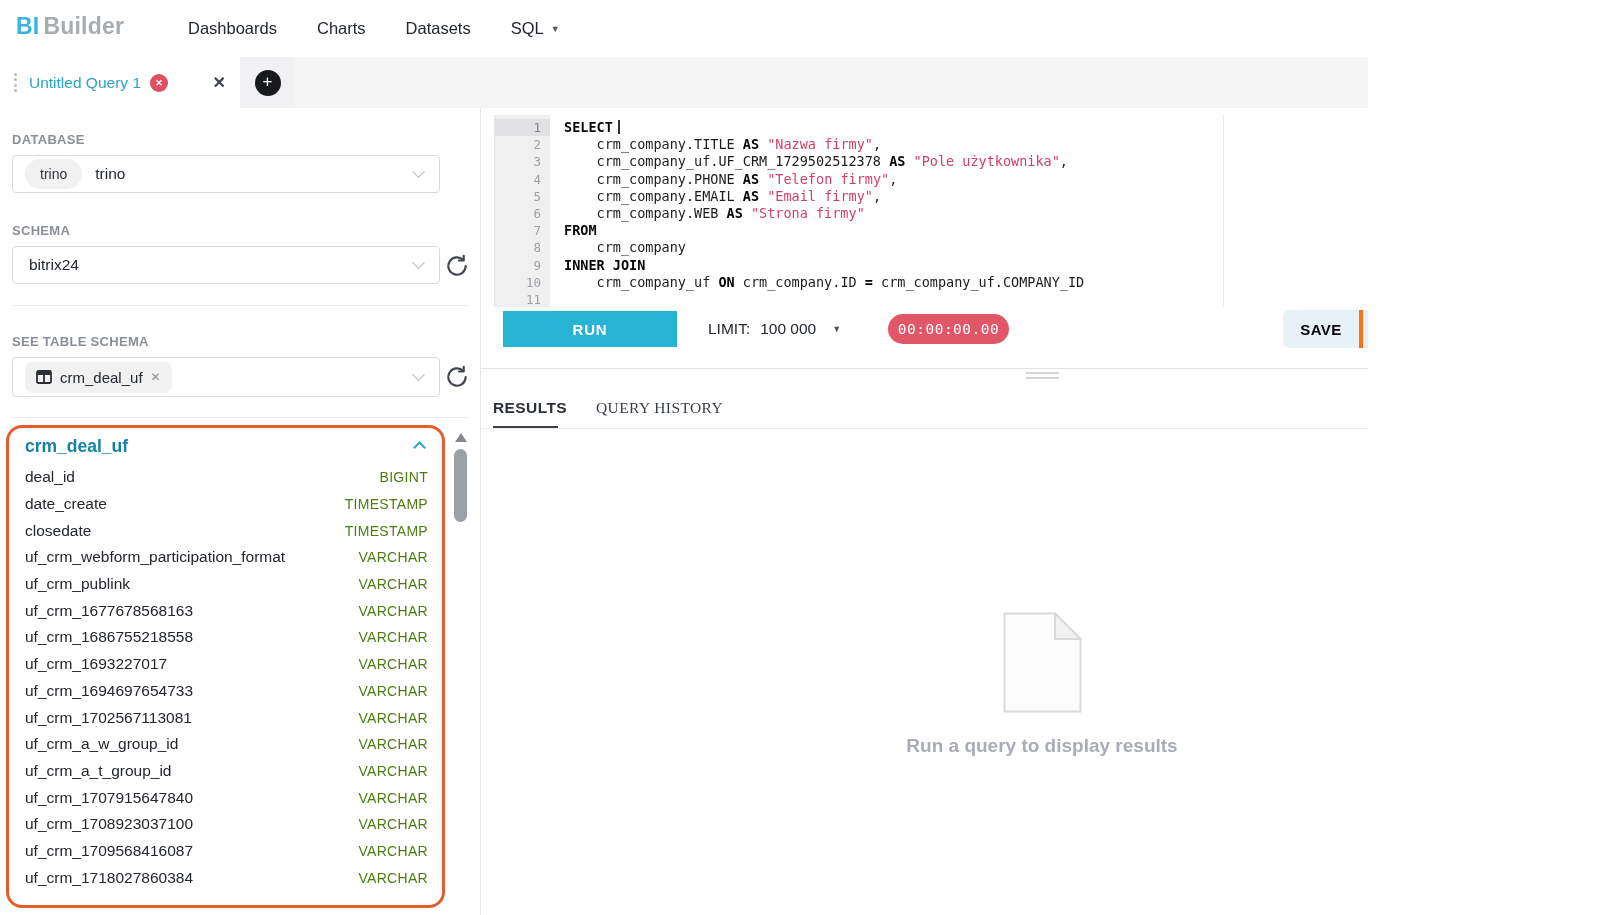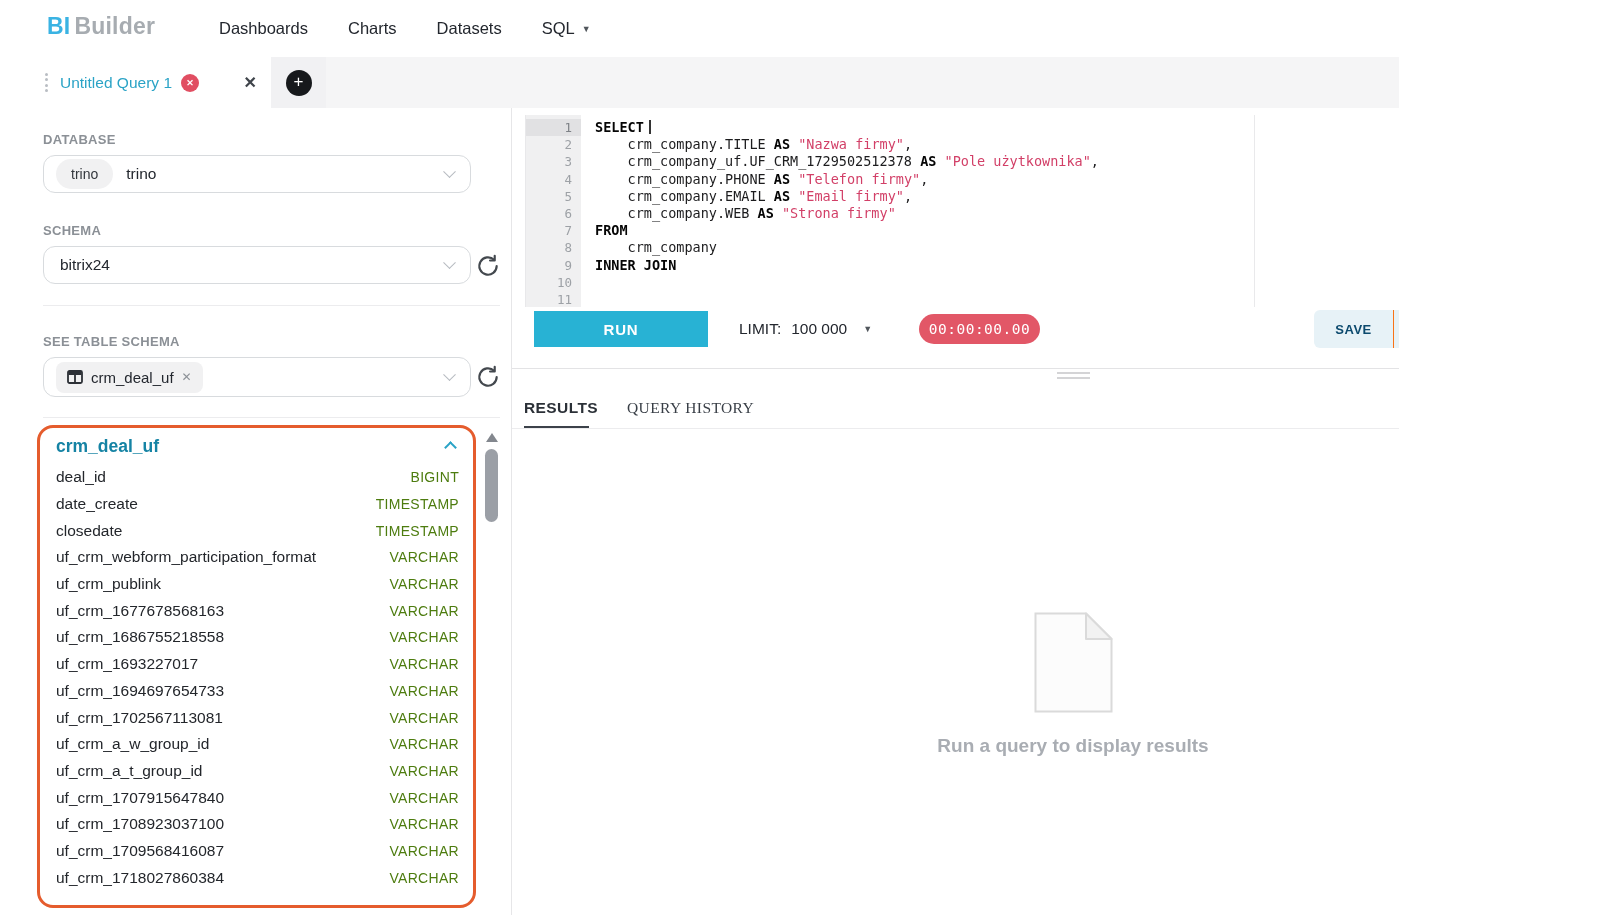--- a/index.html
+++ b/index.html
@@ -1,18 +1,18 @@
 <!DOCTYPE html>
 <html><head>
 <meta charset="utf-8">
 <style>
   * { margin:0; padding:0; box-sizing:border-box; }
   html,body { background:#fff; }
   .page { position:relative; width:1368px; height:915px; background:#fff; overflow:hidden;
-          font-family:"Liberation Sans", sans-serif; color:#23272e;margin-left:31px; }
+          font-family:"Liberation Sans", sans-serif; color:#23272e; }
 
   
   .topbar { position:absolute; left:0; top:0; width:1616px; height:57px; background:#fff; }
   .logo { position:absolute; left:16px; top:13px; font-size:23px; font-weight:700; letter-spacing:.2px; }
   .logo-bi { color:#3ab3e3; }
   .logo-rest { color:#a7acb1; margin-left:4px; }
   .nav { position:absolute; left:188px; top:0; height:57px; display:flex; align-items:center; gap:40px;
          font-size:16.5px; color:#23272e; }
   .nav-item { display:flex; align-items:center; cursor:pointer; }
   .caret { font-size:9px; color:#51565c; margin-left:7px; }
@@ -33,21 +33,21 @@
   .tab-close { margin-left:auto; color:#3f444b; font-size:16px; font-weight:700; cursor:pointer; }
   .tab-plus-cell { position:absolute; left:240px; top:0; width:55px; height:51px; background:#f1f1f3;
                    display:flex; align-items:center; justify-content:center; }
   .plus-circle { width:26px; height:26px; border-radius:50%; background:#17191c; color:#fff; font-size:17px;
                  display:flex; align-items:center; justify-content:center; cursor:pointer; padding-bottom:2px; }
 
   
   .sidebar { position:absolute; left:0; top:108px; width:481px; height:807px; background:#fff;
              border-right:1px solid #e6e6e8; }
   .side-label { position:absolute; left:12px; font-size:13px; color:#8b9096; font-weight:600; letter-spacing:.3px; }
-  .select { position:absolute; left:12px; width:428px; height:38px; border:1px solid #d8dbde; border-radius:12px;
+  .select { position:absolute; left:12px; width:428px; height:38px; border:1px solid #d8dbde; border-radius:4px;
             background:#fff; display:flex; align-items:center; padding:0 16px 0 12px; }
   .badge-pill { background:#f1f1f2; border-radius:16px; padding:7px 15px; font-size:14px; color:#33373d; }
   .select-value { font-size:15.5px; color:#23272e; margin-left:13px; }
   .select-value.noml { margin-left:4px; }
   .chev { margin-left:auto; width:9px; height:9px; border-right:1.6px solid #b7bbc1; border-bottom:1.6px solid #b7bbc1;
           transform:rotate(45deg) translate(-2px,-2px); }
   .chip { background:#f1f1f2; border-radius:8px; padding:7px 11px; display:flex; align-items:center; gap:8px;
           font-size:15px; color:#23272e; }
   .chip-x { color:#8b9096; font-size:12px; cursor:pointer; }
   .refresh-btn { position:absolute; left:444px; width:26px; height:26px; cursor:pointer; }
@@ -100,22 +100,22 @@
              display:flex; align-items:center; justify-content:center; cursor:pointer; }
   .limit { position:absolute; left:708px; top:311px; height:36px; display:flex; align-items:center;
            font-size:15.5px; color:#23272e; }
   .limit-value { margin-left:10px; }
   .limit-caret { margin-left:16px; font-size:9px; color:#51565c; cursor:pointer; }
   .timer { position:absolute; left:888px; top:314px; width:121px; height:30px; border-radius:16px; background:#e25767;
            color:#fff; font-family:"DejaVu Sans Mono", monospace; font-size:14.5px; letter-spacing:.5px;
            display:flex; align-items:center; justify-content:center; }
   .save-group { position:absolute; left:1283px; top:310px; height:38px; display:flex; border-radius:6px;
                 overflow:hidden; background:#e7f2f7; }
-  .save-main { width:80px; display:flex; align-items:center; justify-content:center; color:#0c4a6e;
-               font-weight:700; font-size:13px; letter-spacing:.5px; border-right:1px solid #f97316; cursor:pointer; }
+  .save-main { width:80px; display:flex; align-items:center; justify-content:center; color:#000000;
+               font-weight:700; font-size:15px; letter-spacing:.5px; border-right:4px solid #f97316; cursor:pointer; }
   .save-caret { width:44px; display:flex; align-items:center; justify-content:center; cursor:pointer; }
   .save-caret i { width:9px; height:9px; border-right:2px solid #1e86a8; border-bottom:2px solid #1e86a8;
                   transform:rotate(45deg) translate(-2px,-2px); }
   .copylink { position:absolute; left:1418px; top:310px; width:130px; height:38px; background:#e7f2f7;
               border-radius:6px; display:flex; align-items:center; justify-content:center; gap:9px; color:#1e86a8;
               font-weight:700; font-size:14.5px; letter-spacing:.4px; cursor:pointer; }
   .more-dots { position:absolute; left:1572px; top:326px; display:flex; gap:4px; cursor:pointer; }
   .more-dots i { width:5px; height:5px; border-radius:50%; background:#4c5158; }
 
   .panel-sep { position:absolute; left:481px; top:368px; width:1135px; height:1px; background:#e3e3e5; }
@@ -334,20 +334,21 @@
       <div class="cursor"></div>
     <div class="code-line"><span class="tok-k">SELECT</span></div>
         <div class="code-line"><span class="tok-p">    </span><span class="tok-i">crm_company.TITLE </span><span class="tok-k">AS</span><span class="tok-p"> </span><span class="tok-s">"Nazwa firmy"</span><span class="tok-p">,</span></div>
         <div class="code-line"><span class="tok-p">    </span><span class="tok-i">crm_company_uf.UF_CRM_1729502512378 </span><span class="tok-k">AS</span><span class="tok-p"> </span><span class="tok-s">"Pole użytkownika"</span><span class="tok-p">,</span></div>
         <div class="code-line"><span class="tok-p">    </span><span class="tok-i">crm_company.PHONE </span><span class="tok-k">AS</span><span class="tok-p"> </span><span class="tok-s">"Telefon firmy"</span><span class="tok-p">,</span></div>
         <div class="code-line"><span class="tok-p">    </span><span class="tok-i">crm_company.EMAIL </span><span class="tok-k">AS</span><span class="tok-p"> </span><span class="tok-s">"Email firmy"</span><span class="tok-p">,</span></div>
         <div class="code-line"><span class="tok-p">    </span><span class="tok-i">crm_company.WEB </span><span class="tok-k">AS</span><span class="tok-p"> </span><span class="tok-s">"Strona firmy"</span></div>
         <div class="code-line"><span class="tok-k">FROM</span></div>
         <div class="code-line"><span class="tok-p">    </span><span class="tok-i">crm_company</span></div>
         <div class="code-line"><span class="tok-k">INNER JOIN</span></div>
+        <div class="code-line"><span class="tok-p">    </span><span class="tok-i">crm_company_uf </span><span class="tok-k">ON</span><span class="tok-p"> </span><span class="tok-i">crm_company.ID </span><span class="tok-k">=</span><span class="tok-p"> </span><span class="tok-i">crm_company_uf.COMPANY_ID</span></div>
       </div>
     <div class="print-margin"></div>
   </div>
   <div class="ed-scroll-up"></div>
   <div class="ed-scroll-thumb"></div>
   <div class="ed-scroll-down"></div>
 
   <div class="run-btn">RUN</div>
   <div class="limit">
     <span>LIMIT:</span>

